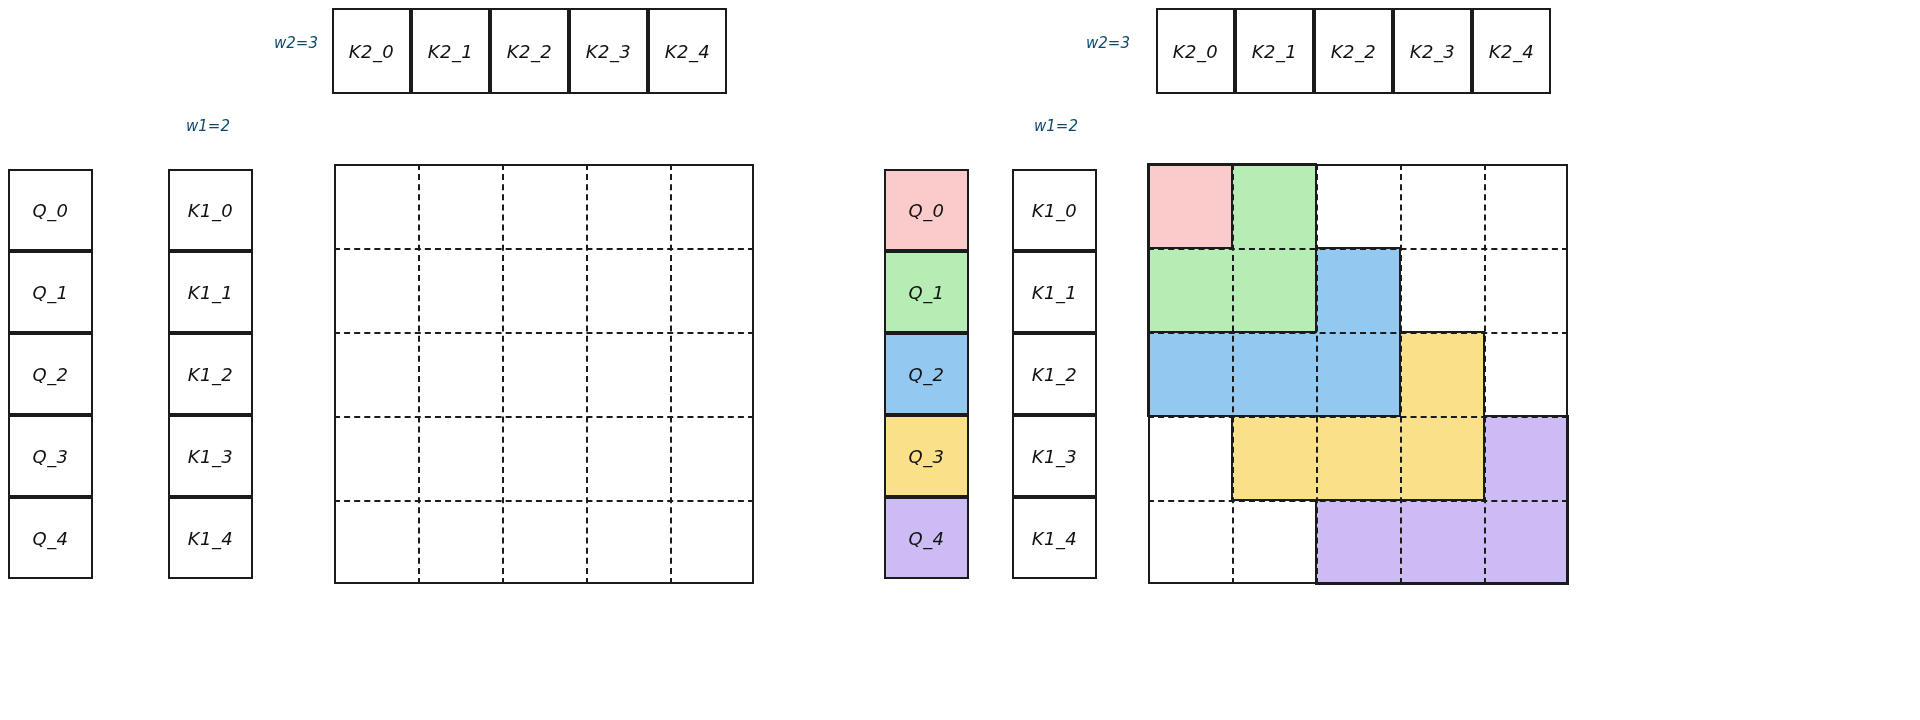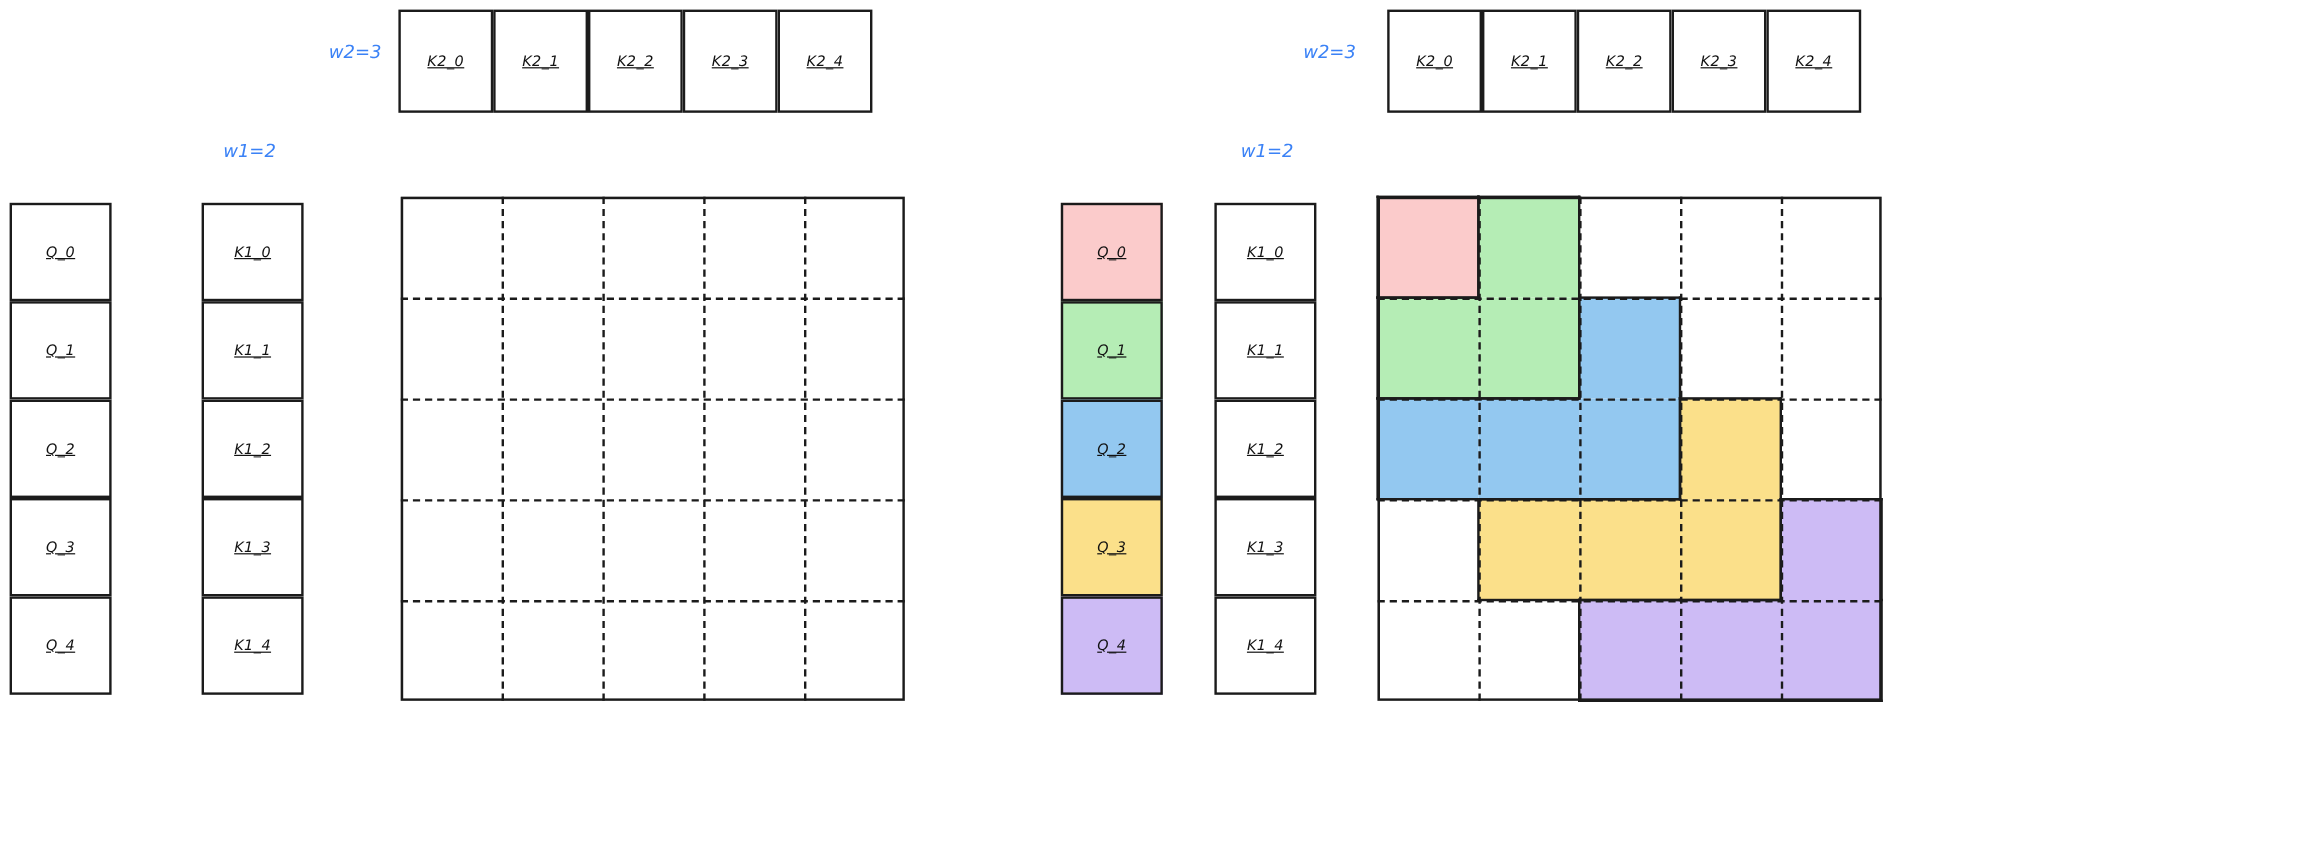--- a/index.html
+++ b/index.html
@@ -10,31 +10,30 @@
   }
   .panel{position:absolute;top:0;left:0;width:960px;height:720px;}
   .panel.right{left:960px;}
 
   
   .cell{
     position:absolute;box-sizing:border-box;
     border:2.5px solid #1b1b1b;
     background:#ffffff;
     display:flex;align-items:center;justify-content:center;
-    font-style:italic;font-size:12px;color:#121212;
+    font-style:italic;font-size:18px;color:#121212;
     letter-spacing:.4px;
-    text-decoration:underline;
   }
 
   
   .kstrip{position:absolute;}
   .kstrip .cell{width:79px;height:86px;top:0;}
 
   .strip-label{
-    position:absolute;font-style:italic;font-size:15px;color:#3b82f6;
+    position:absolute;font-style:italic;font-size:15px;color:#0c4a6e;
     white-space:nowrap;
   }
 
   
   .vcol{position:absolute;}
   .vcol .cell{width:85px;height:82px;left:0;}
 
   
   .matrix{position:absolute;width:420px;height:420px;}
   .matrix .mborder{

